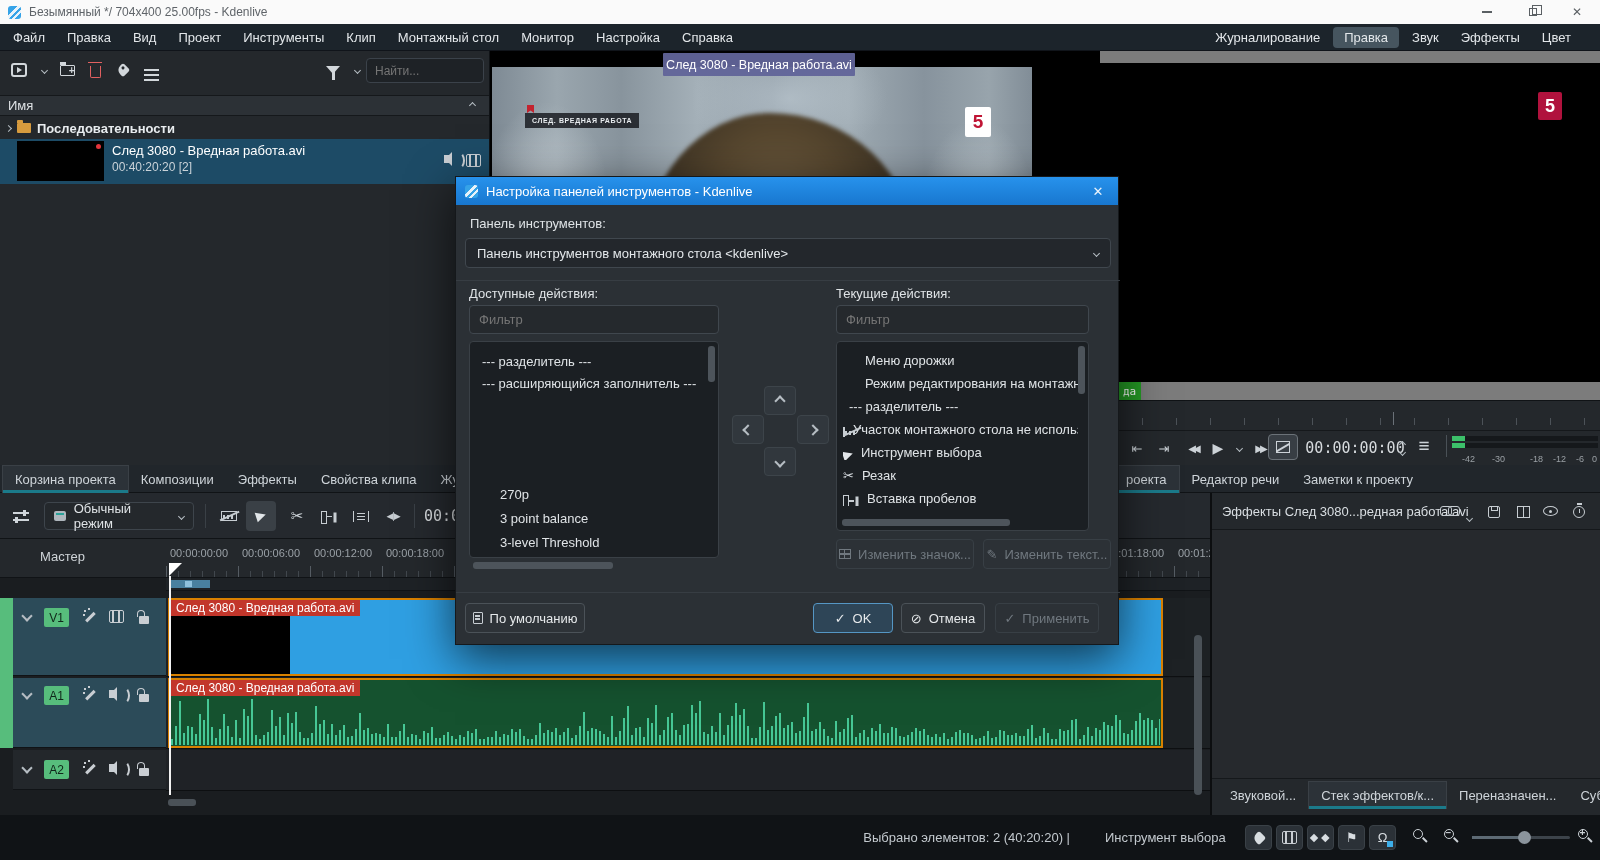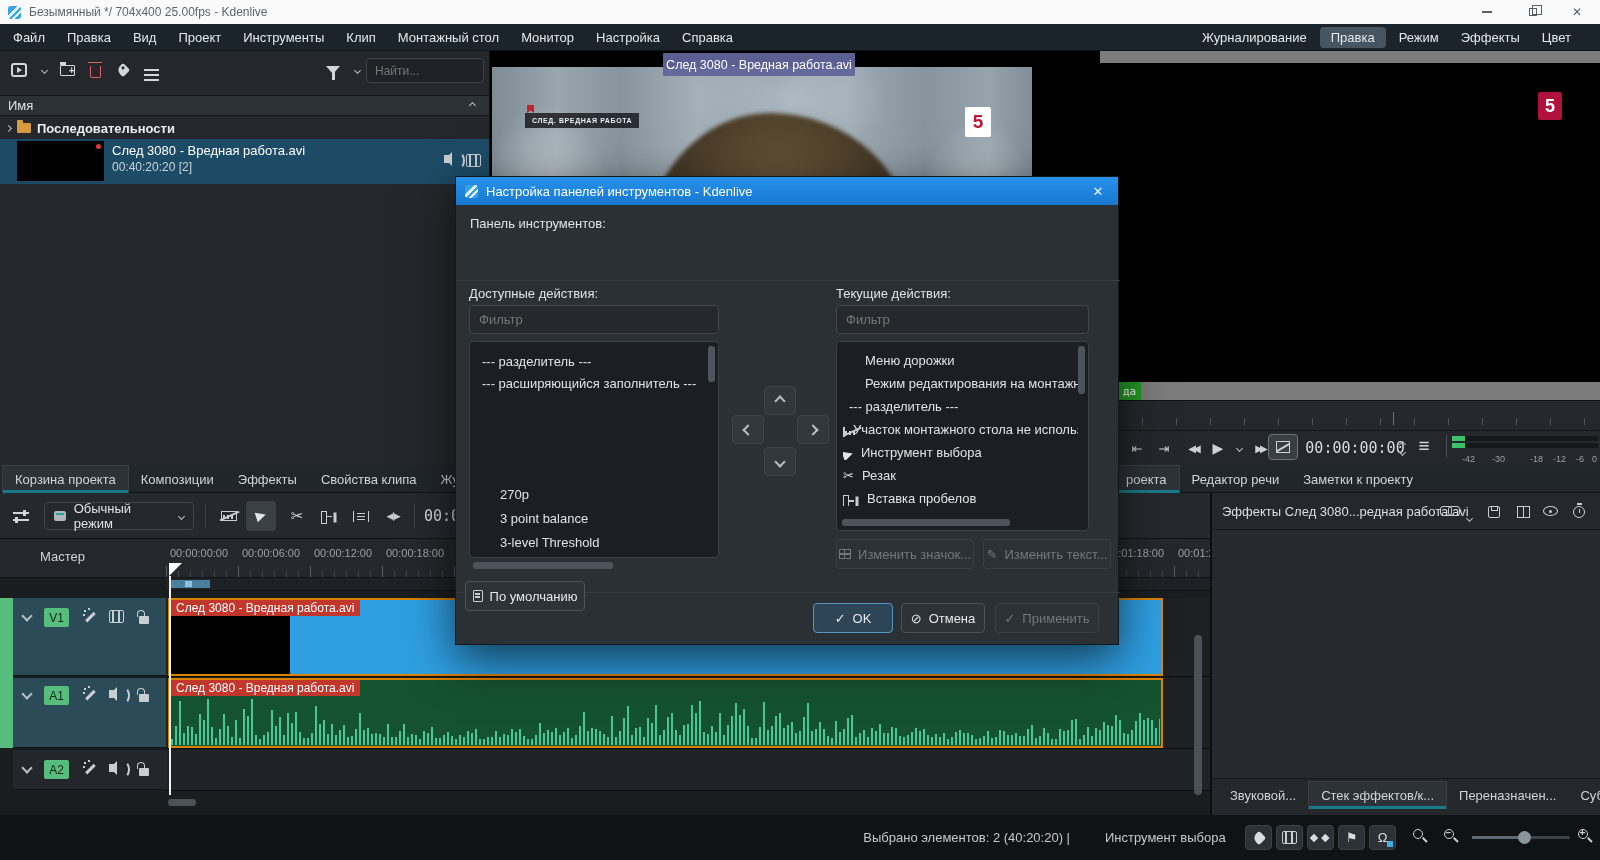--- a/index.html
+++ b/index.html
@@ -230,21 +230,21 @@
         <div class="menu-item">Инструменты</div>
         <div class="menu-item">Клип</div>
         <div class="menu-item">Монтажный стол</div>
         <div class="menu-item">Монитор</div>
         <div class="menu-item">Настройка</div>
         <div class="menu-item">Справка</div>
       </div>
     <div id="menu-right">
         <div class="menu-item">Журналирование</div>
         <div class="menu-item pill">Правка</div>
-        <div class="menu-item">Режим</div>
+        <div class="menu-item">Звук</div>
         <div class="menu-item">Эффекты</div>
         <div class="menu-item">Цвет</div>
       </div>
   </div>
 
   <div id="bin">
     <span class="bicon" style="left:8px">
         <span class="i-clip"></span>
       </span>
     <span class="bicon" style="left:33px">
@@ -712,20 +712,24 @@
     <span style="position:absolute;left:1578px;top:12px"><span class="i-zoom"><span class="pm">+</span></span></span>
   </div>
 
   <div id="dialog">
     <div id="dtitle">
       <span class="logo-kd"></span>
       <span>Настройка панелей инструментов - Kdenlive</span>
       <span id="dclose">✕</span>
     </div>
     <span class="dlabel" style="left:14px;top:39px">Панель инструментов:</span>
+    <div id="dcombo">
+      <span>Панель инструментов монтажного стола &lt;kdenlive&gt;</span>
+      <span class="chev down sm" style="margin-left:auto"></span>
+    </div>
     <div class="dhr" style="top:103px"></div>
 
     <span class="dlabel" style="left:13px;top:109px">Доступные действия:</span>
     <input class="dfilter" style="left: 13px; top: 128px; width: 250px;" placeholder="Фильтр">
     <div class="dlist" id="availlist" style="left:13px;top:164px;width:250px;height:217px">
       <span class="vscr" style="height:36px"></span>
     <div class="ditem" style="top: 5px; left: 12px;">
           <span>--- разделитель ---</span>
         </div>
         <div class="ditem" style="top: 27px; left: 12px;">
@@ -791,21 +795,21 @@
     <span class="dbtn dis" style="left:380px;top:362px;width:138px">
         <span class="i-grid"></span>
         <span>Изменить значок...</span>
       </span>
     <span class="dbtn dis" style="left:527px;top:362px;width:128px">
         <span style="color:#70787f">✎</span>
         <span>Изменить текст...</span>
       </span>
 
     <div class="dhr" style="top:415px"></div>
-    <span class="dbtn" style="left:9px;top:404px;width:120px">
+    <span class="dbtn" style="left:9px;top:426px;width:120px">
         <span class="i-doc"></span>
         <span>По умолчанию</span>
       </span>
     <span class="dbtn ok" style="left:357px;top:426px;width:80px">
         <span>✓</span>
         <span>OK</span>
       </span>
     <span class="dbtn" style="left:445px;top:426px;width:84px">
         <span>⊘</span>
         <span>Отмена</span>

